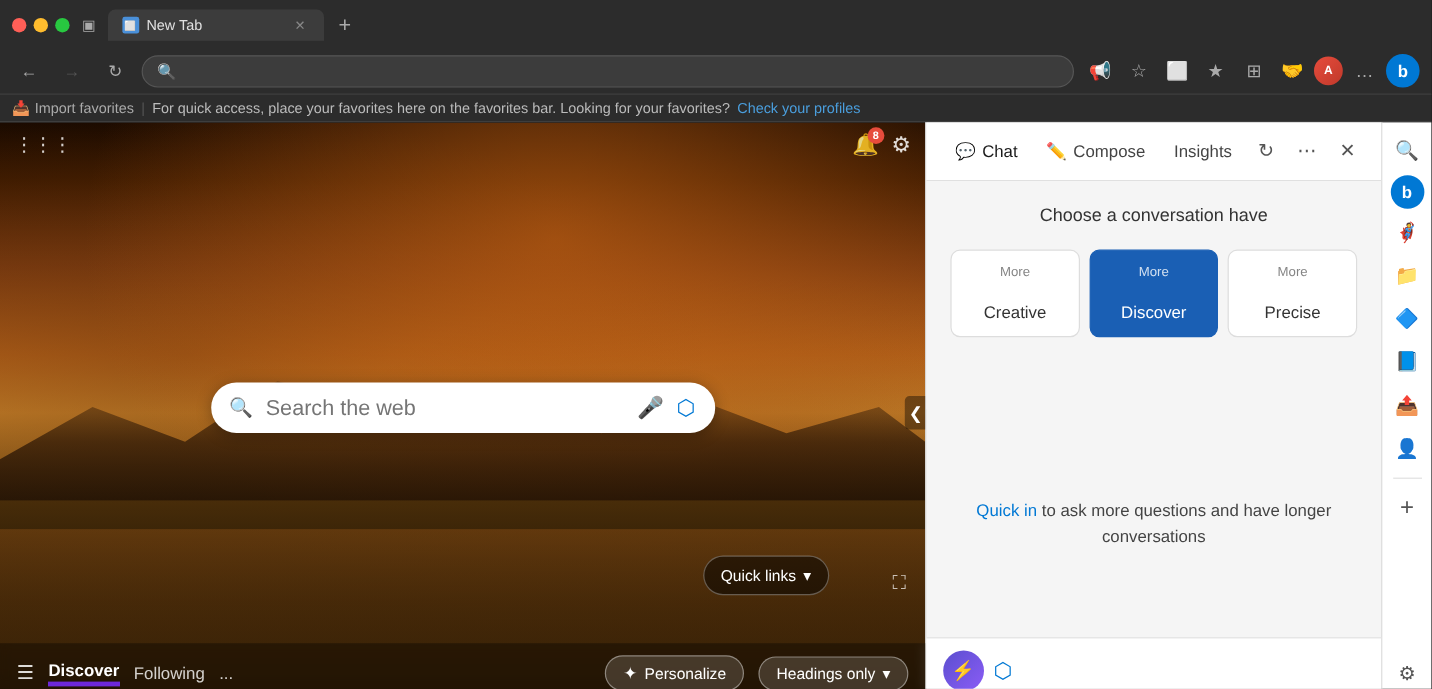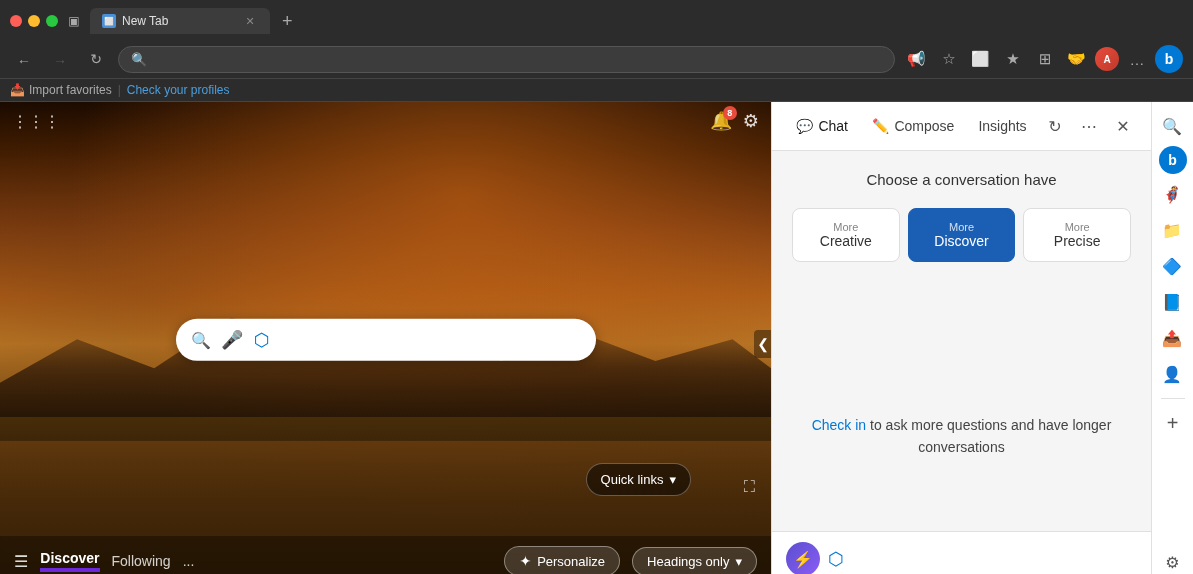--- a/index.html
+++ b/index.html
@@ -92,21 +92,21 @@
     .panel-header-actions { margin-left: auto; display: flex; gap: 6px; align-items: center; }
     .panel-action-btn { color: #555; cursor: pointer; font-size: 16px; width: 28px; height: 28px; display: flex; align-items: center; justify-content: center; border-radius: 4px; }
 
     
     .conversation-area { flex: 1; display: flex; flex-direction: column; align-items: center; padding: 20px; background: #f5f5f5; }
     .conv-title { font-size: 15px; color: #333; margin-bottom: 20px; font-weight: 400; }
     .style-buttons { display: flex; gap: 8px; width: 100%; justify-content: center; }
     .style-btn { display: flex; flex-direction: column; align-items: center; justify-content: center; border: 1px solid #ddd; border-radius: 8px; padding: 12px 16px; cursor: pointer; background: white; min-width: 100px; flex: 1; }
     .style-btn.active { background: #1a5fb4; border-color: #1a5fb4; color: white; }
     .style-btn-more { font-size: 11px; color: inherit; opacity: 0.8; }
-    .style-btn-label { font-size: 14px; font-weight: 500; color: inherit; }
+    .style-btn-label { font-size: 14px; font-weight: 500; color: inherit; margin-top: 19px; }
     .style-btn:not(.active) .style-btn-label { color: #333; }
     .style-btn:not(.active) .style-btn-more { color: #666; }
 
     
     .signin-area { flex: 1; display: flex; align-items: center; justify-content: center; padding: 20px; }
     .signin-text { text-align: center; color: #444; font-size: 14px; line-height: 1.6; }
     .signin-link { color: #0078d4; cursor: pointer; text-decoration: none; font-weight: 500; }
 
     
     .chat-input-area { padding: 10px 14px; background: white; border-top: 1px solid #e0e0e0; display: flex; align-items: center; gap: 8px; }
@@ -161,20 +161,21 @@
       <div class="bing-btn">b</div>
     </div>
   </div>
 
   <div class="favorites-bar">
     <div class="import-btn">
       <span>📥</span>
       <span>Import favorites</span>
     </div>
     <span class="fav-sep">|</span>
+    <span class="fav-text">For quick access, place your favorites here on the favorites bar. Looking for your favorites?</span>
     <a class="check-profiles">Check your profiles</a>
   </div>
 </div>
 
 <div class="main-area">
 
   <div class="browser-content">
     <div class="bg-image">
       <div class="bg-clouds"></div>
       <div class="bg-mountains"></div>
@@ -189,20 +190,21 @@
           🔔
           <span class="notif-badge">8</span>
         </div>
         <div class="settings-btn">⚙</div>
       </div>
     </div>
 
     <div class="search-container">
       <div class="search-box">
         <span class="search-icon-inner">🔍</span>
+        <input class="search-input" type="text" placeholder="Search the web" style="">
         <span class="search-mic">🎤</span>
         <span class="search-camera">⬡</span>
       </div>
     </div>
 
     <div class="quick-links-btn">
       <span>Quick links</span>
       <span>▾</span>
     </div>
 
@@ -260,21 +262,21 @@
         </div>
         <div class="style-btn">
           <span class="style-btn-more">More</span>
           <span class="style-btn-label">Precise</span>
         </div>
       </div>
     </div>
 
     <div class="signin-area">
       <div class="signin-text">
-        <a class="signin-link">Check in</a><span> to ask more questions and have longer conversations</span>
+        <a class="signin-link">Quick in</a><span> to ask more questions and have longer conversations</span>
       </div>
     </div>
 
     <div class="chat-input-area">
       <div class="chat-avatar">⚡</div>
       <span class="chat-scan-btn">⬡</span>
     </div>
   </div>
 
   <div class="right-toolbar">

